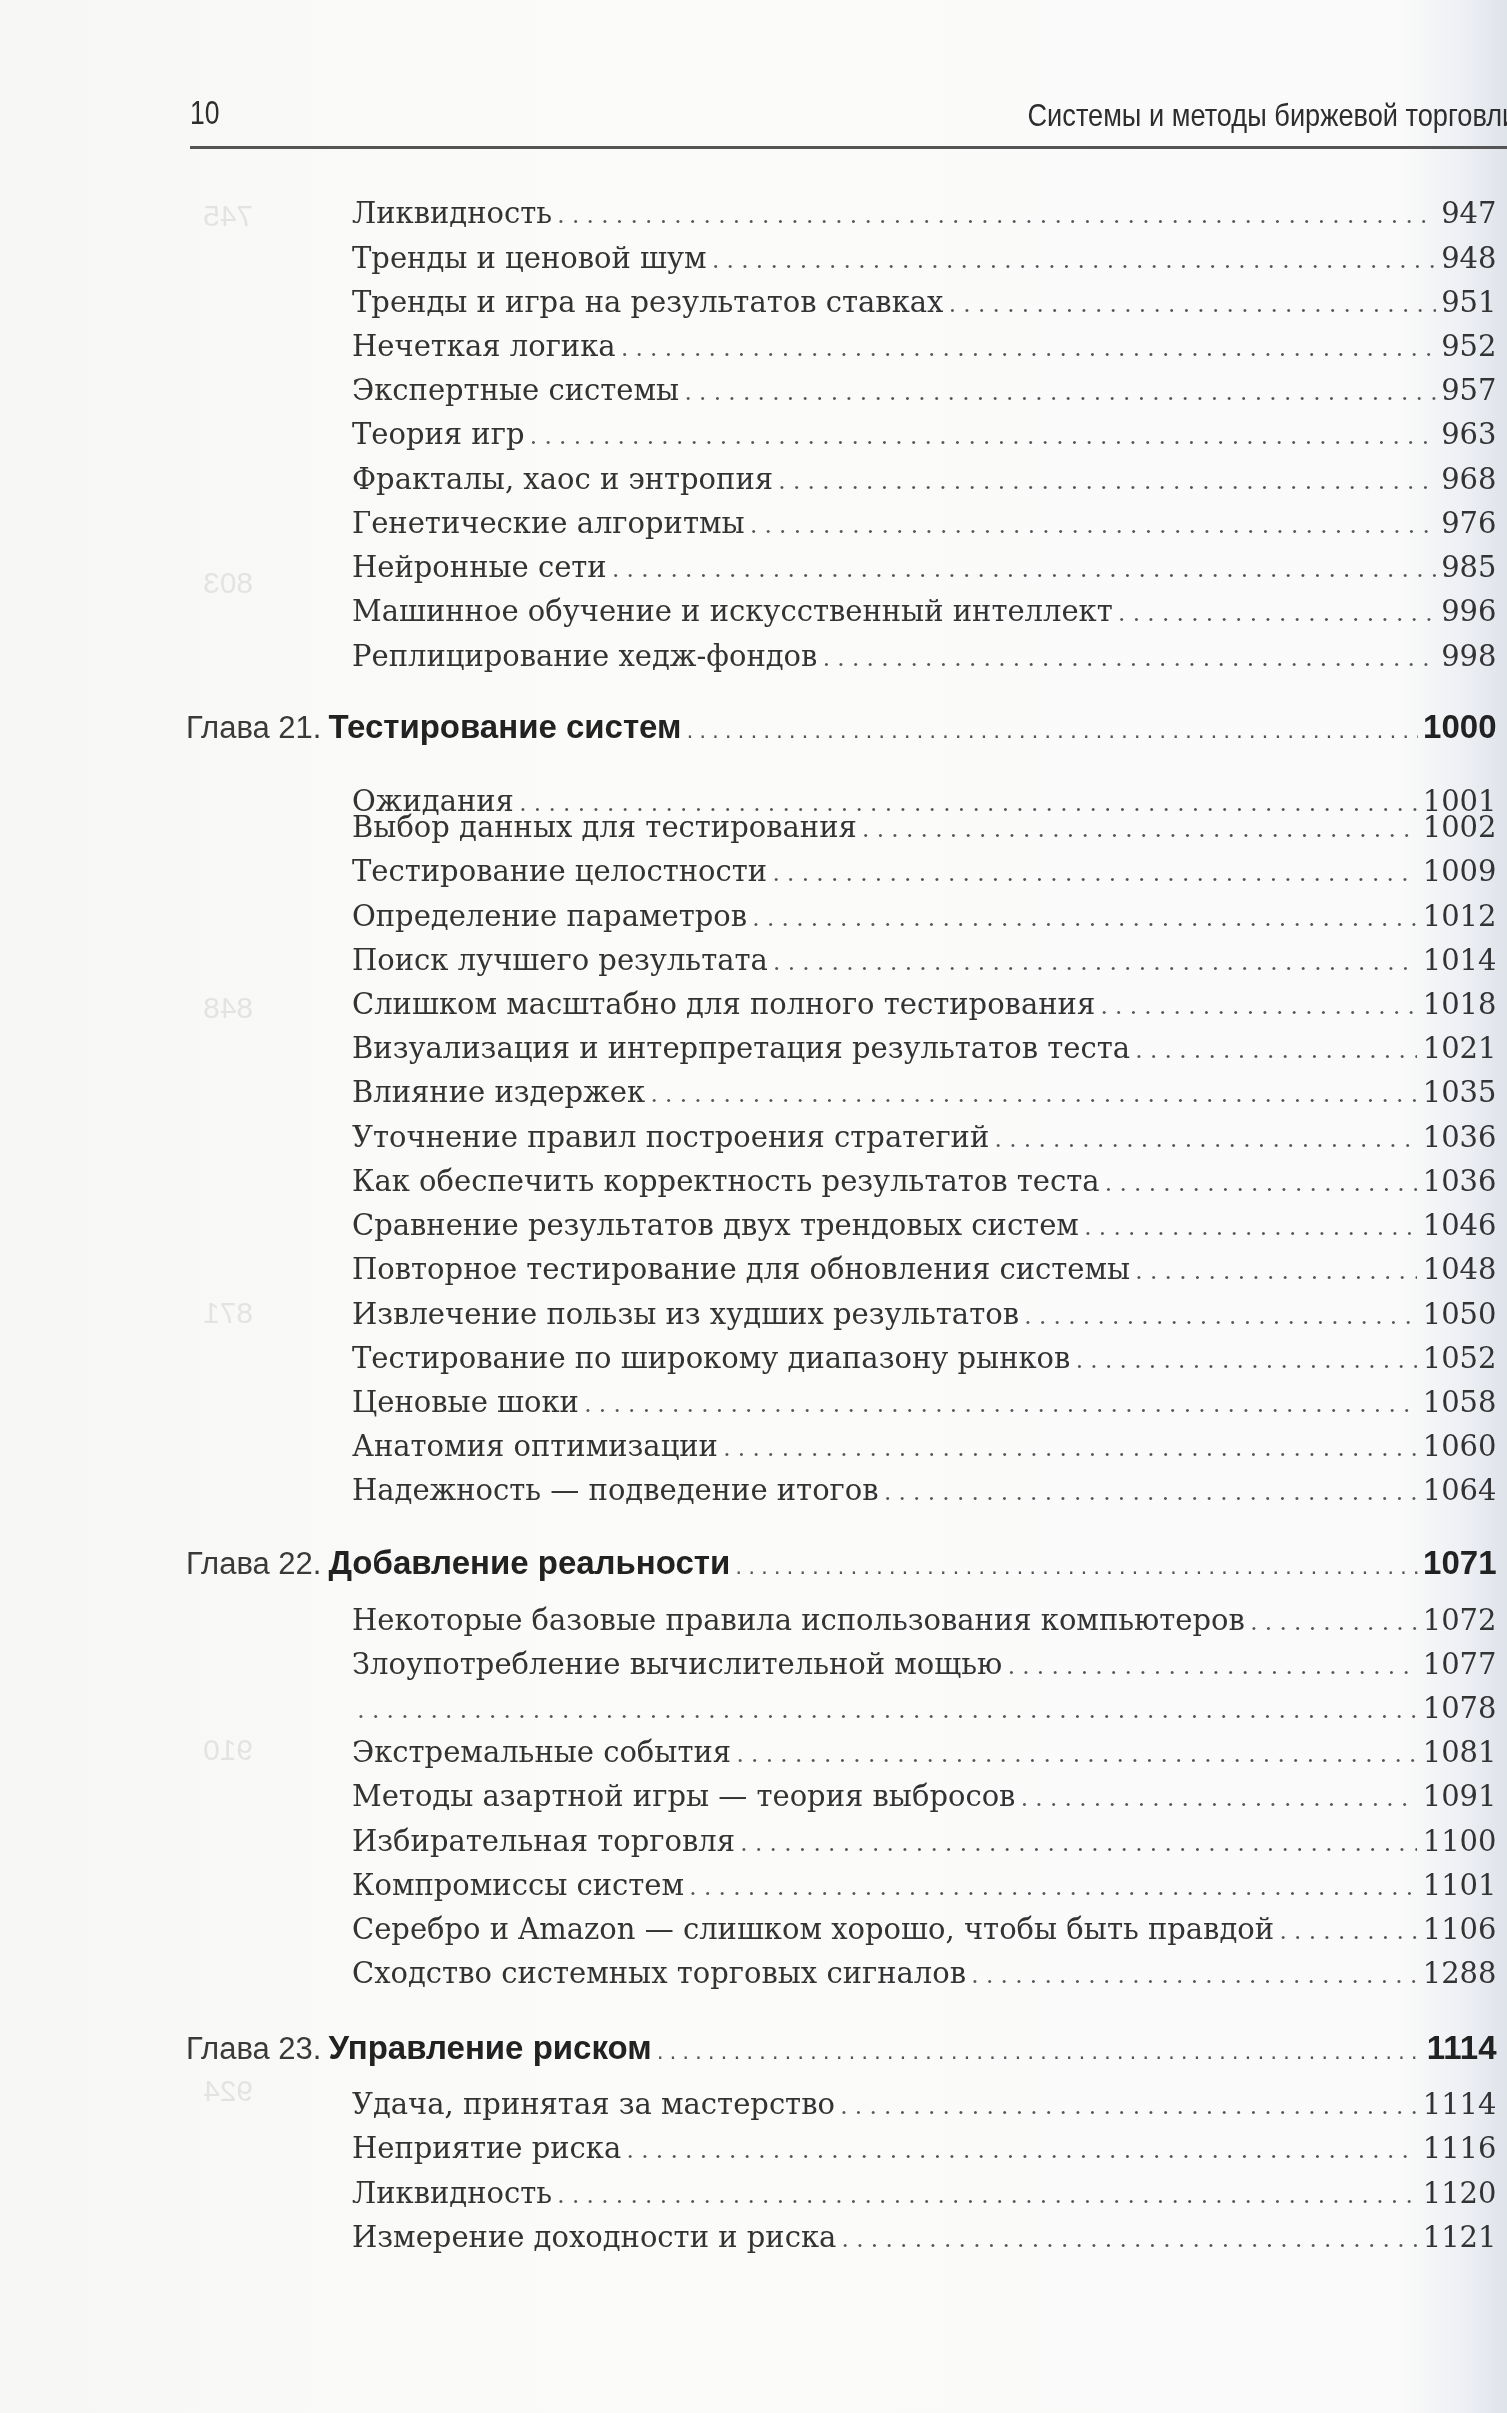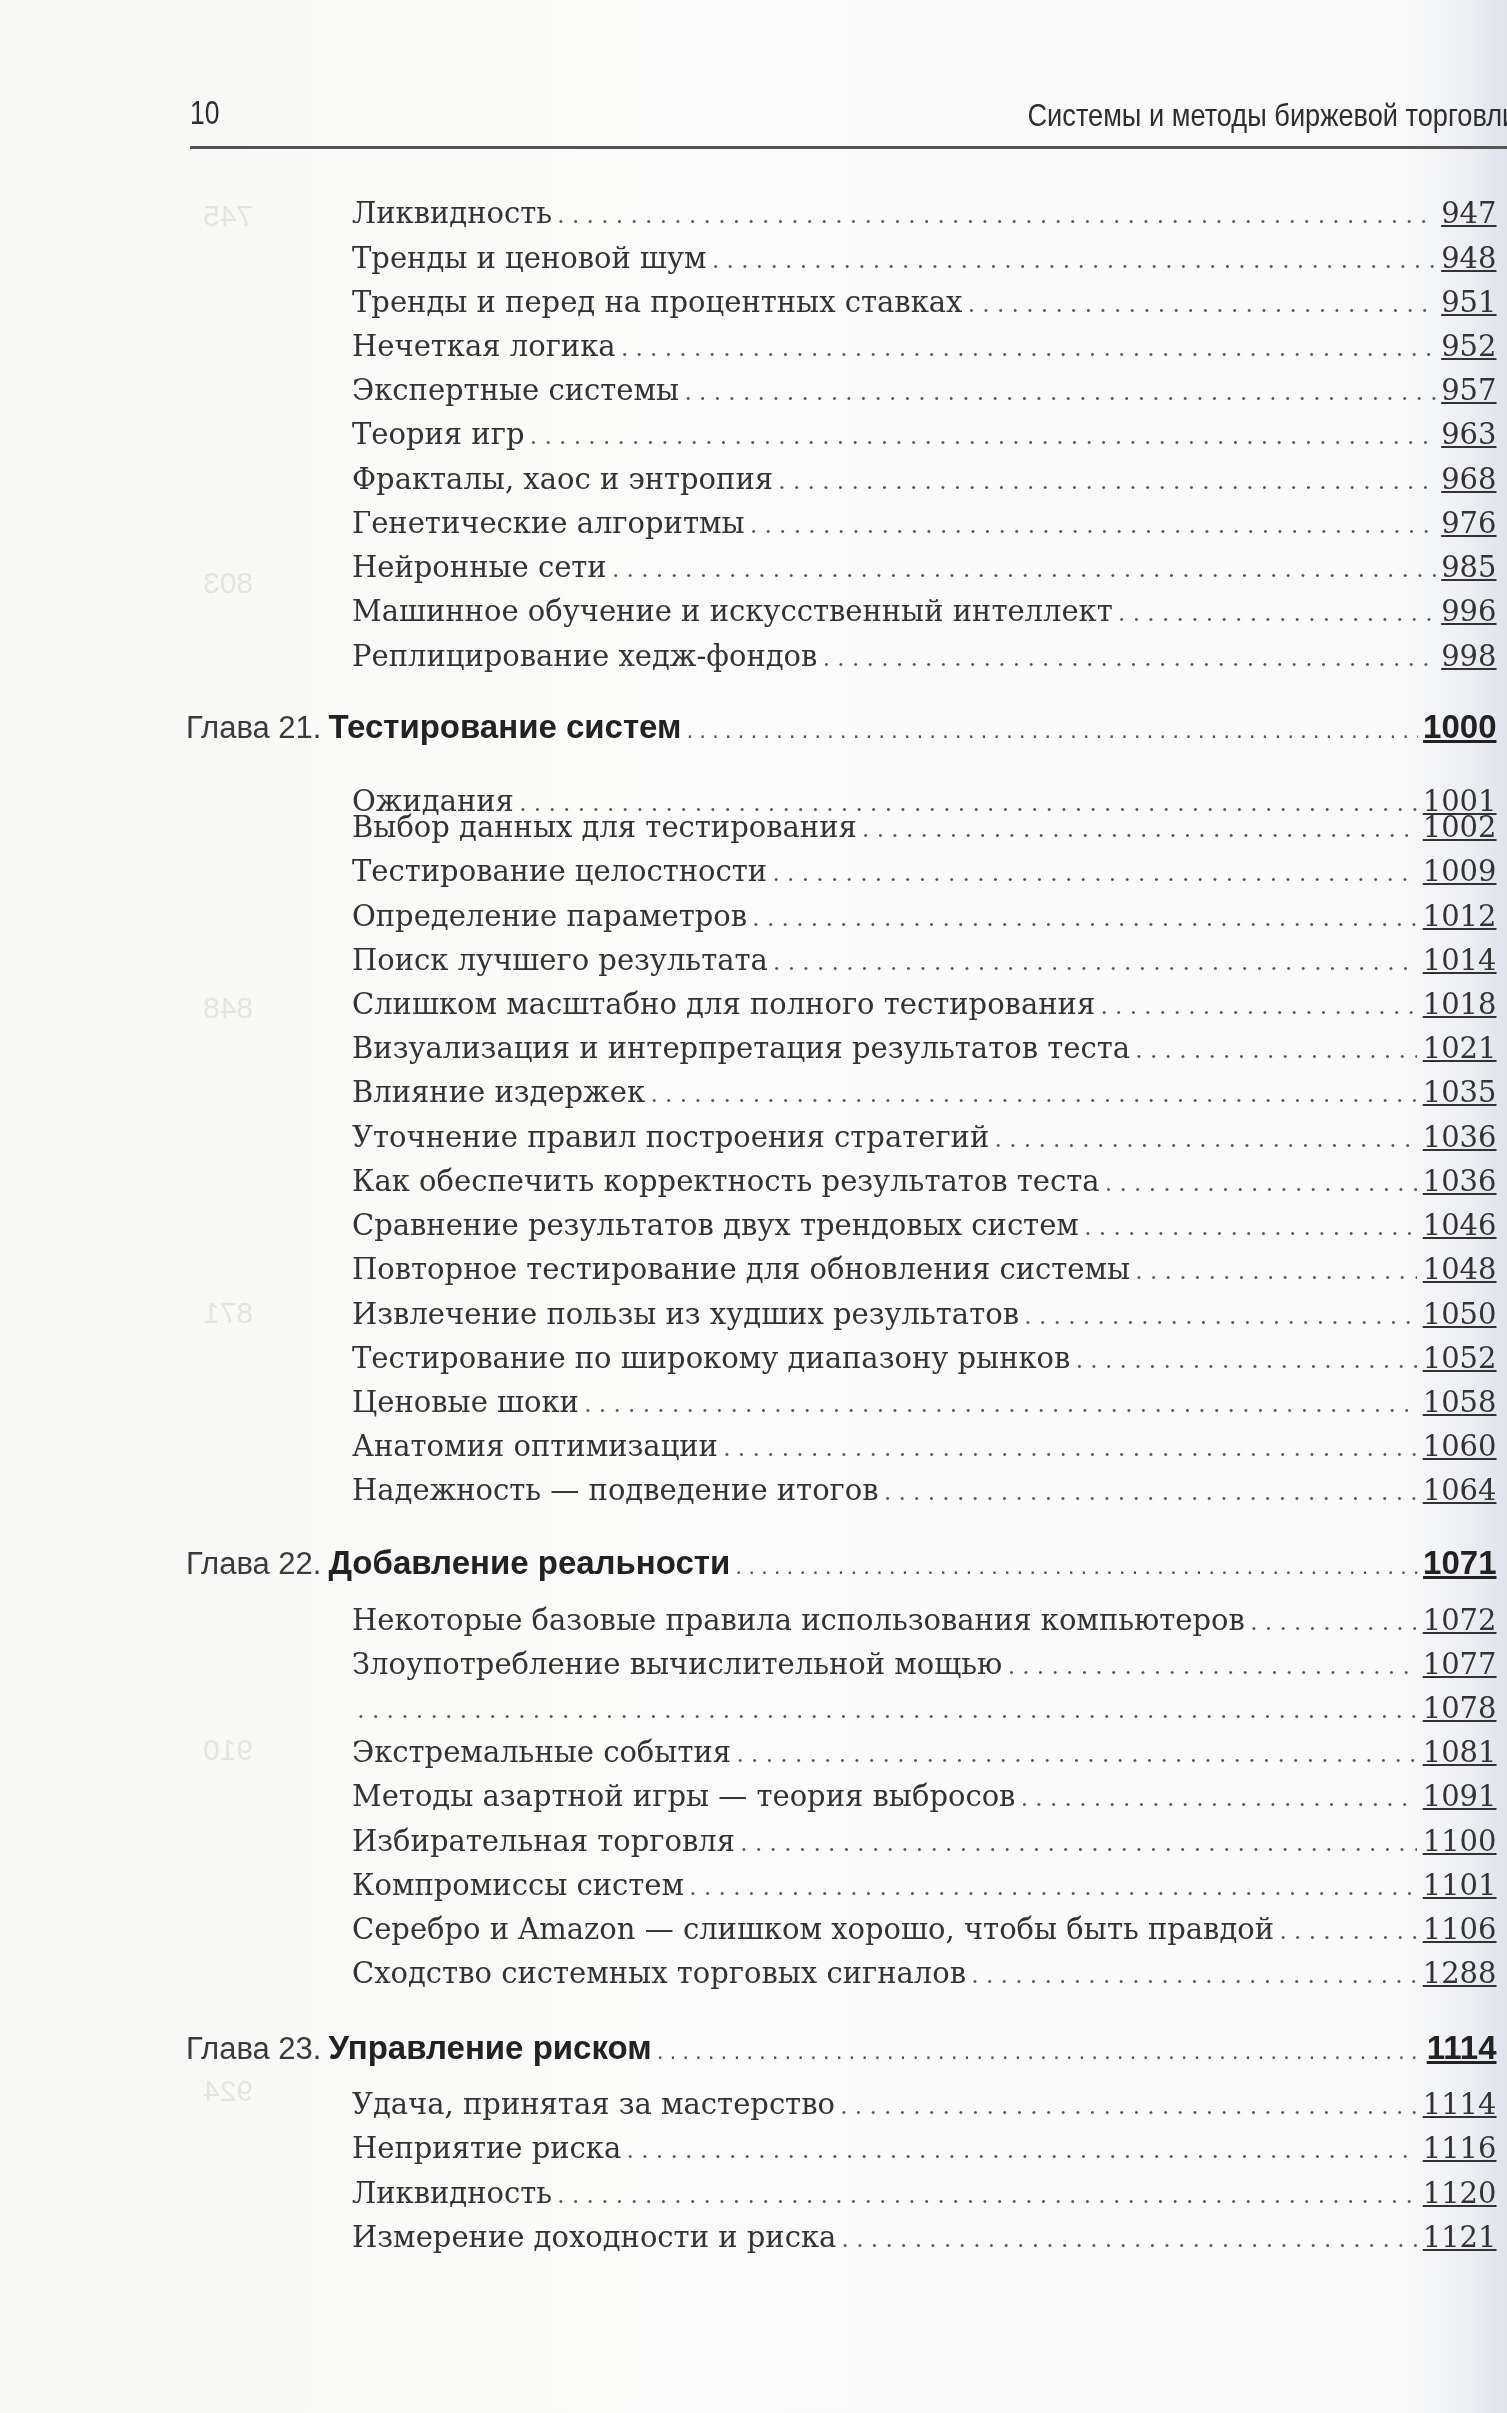--- a/index.html
+++ b/index.html
@@ -26,21 +26,21 @@
   .toc { position:absolute; left:0; top:0; width:1508px; }
   .row {
     position:absolute; display:flex; align-items:baseline; white-space:nowrap;
     font-size:29px; color:#333;
   }
   .row .label { transform-origin:left; }
   .row .dots {
     flex:1; overflow:hidden; margin:0 5.3px; color:#555; letter-spacing:8.8px; font-size:23px;
   }
   .row .dots::before { content:". . . . . . . . . . . . . . . . . . . . . . . . . . . . . . . . . . . . . . . . . . . . . . . . . . . . . . . . . . . . . . . . . . . . . . . . . . . . . . . . . . . . . . . . . . . . . . . . . . . . . . . . . . . . . . . . . . . . . . . . . . . . . . . . . . . . . . . . . . . . . ."; letter-spacing:0; }
-  .row .pg { font-size:29px; color:#333;text-decoration:underline; }
+  .row .pg { font-size:29px; color:#333; }
   .sub { left:352px; right:11.5px;justify-content:center; }
   .chap { left:186px; right:11.5px; font-family:"Liberation Sans", sans-serif; }
   .chap .chap-prefix { font-size:31px; color:#3a3a3a; margin-right:7px; }
   .chap .label { font-weight:bold; font-size:33px; color:#222; }
   .chap .pg { font-weight:bold; font-size:33px; color:#222; font-family:"Liberation Sans", sans-serif; }
 </style>
 </head>
 <body>
 
 <div class="ghost" style="left:203px; top:199px;">745</div>
@@ -62,21 +62,21 @@
       <span class="label">Ликвидность</span>
       <span class="dots"></span>
       <span class="pg">947</span>
     </div>
   <div class="row sub" style="top:241px">
       <span class="label">Тренды и ценовой шум</span>
       <span class="dots"></span>
       <span class="pg">948</span>
     </div>
   <div class="row sub" style="top:285px">
-      <span class="label">Тренды и перед на процентных ставках</span>
+      <span class="label">Тренды и игра на результатов ставках</span>
       <span class="dots"></span>
       <span class="pg">951</span>
     </div>
   <div class="row sub" style="top:329px">
       <span class="label">Нечеткая логика</span>
       <span class="dots"></span>
       <span class="pg">952</span>
     </div>
   <div class="row sub" style="top:373px">
       <span class="label">Экспертные системы</span>

